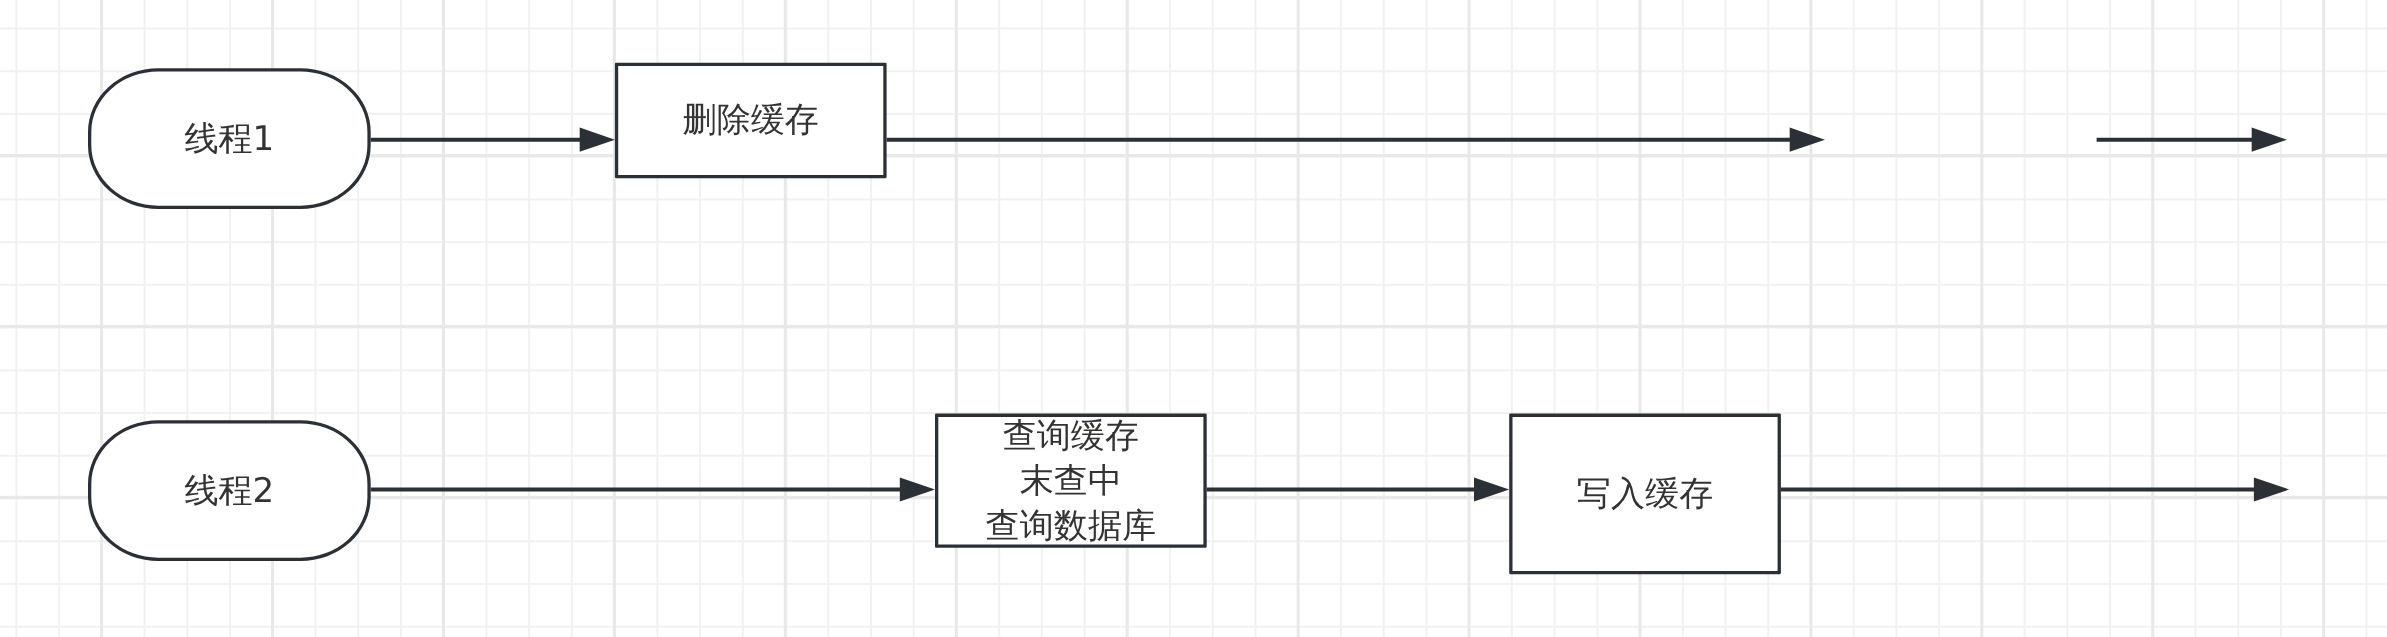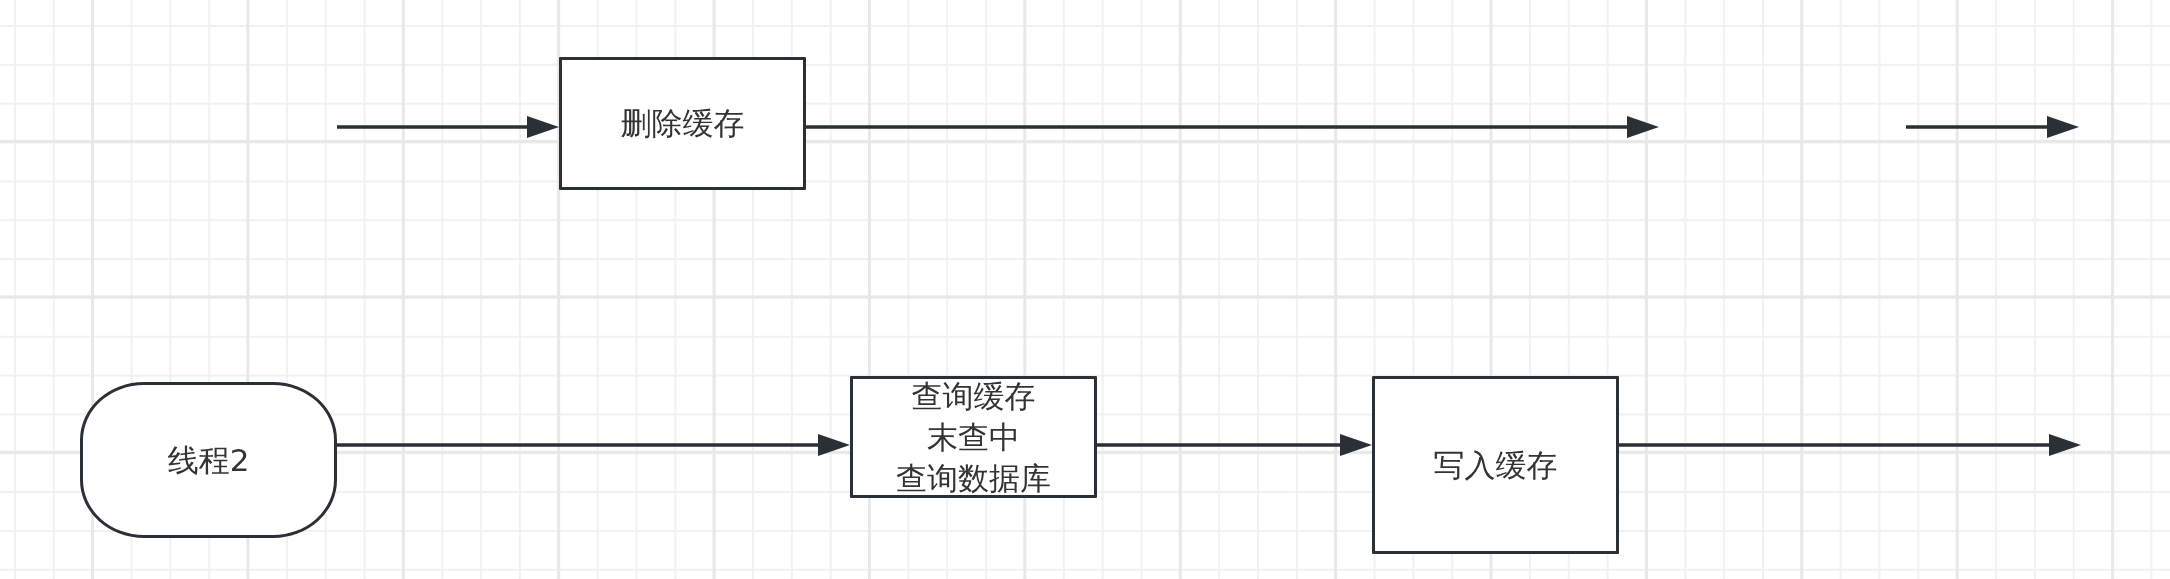--- a/index.html
+++ b/index.html
@@ -44,25 +44,25 @@
       line-height: 41px;
       white-space: pre-line;
     }
     .terminator {
       border-radius: 64px / 58px;
     }
     .process {
       border-radius: 1px;
     }
     #n-thread1 { left: 80px;  top: 62px;  width: 257px; height: 128px; }
-    #n-thread2 { left: 80px;  top: 382px; width: 257px; height: 156px; }
-    #n-delete  { left: 559px; top: 57px;  width: 247px; height: 133px; }
+    #n-thread2 { left: 80px;  top: 382px; width: 257px; height: 128px; }
+    #n-delete  { left: 559px; top: 57px;  width: 247px; height: 105px; }
     #n-update  { left: 1659px; top: 57px; width: 247px; height: 139px; }
     #n-query   { left: 850px; top: 376px; width: 247px; height: 122px; }
-    #n-write   { left: 1372px; top: 376px; width: 247px; height: 178px; }
+    #n-write   { left: 1372px; top: 376px; width: 247px; height: 146px; }
   </style>
 </head>
 <body>
 
 <div id="canvas">
   <svg id="edges" xmlns="http://www.w3.org/2000/svg">
     <defs>
       <marker id="arrowhead" markerWidth="12" markerHeight="10" refX="11" refY="5" orient="auto" markerUnits="userSpaceOnUse" viewBox="0 0 12 10">
         <path d="M0,0 L12,5 L0,10 Z" fill="#2b3036"></path>
       </marker>
@@ -88,20 +88,23 @@
     <g>
       <line x1="1097" y1="445" x2="1341" y2="445" stroke="#2b3036" stroke-width="3.5"></line>
       <polygon points="1340,434 1372,445 1340,456" fill="#2b3036"></polygon>
     </g>
     <g>
       <line x1="1619" y1="445" x2="2050" y2="445" stroke="#2b3036" stroke-width="3.5"></line>
       <polygon points="2049,434 2081,445 2049,456" fill="#2b3036"></polygon>
     </g>
   </svg>
 
+  <div id="n-thread1" class="node terminator">
+    <span>线程1</span>
+  </div>
   <div id="n-delete" class="node process">
     <span>删除缓存</span>
   </div>
 
   <div id="n-thread2" class="node terminator">
     <span>线程2</span>
   </div>
   <div id="n-query" class="node process">
     <span>查询缓存
 末查中

